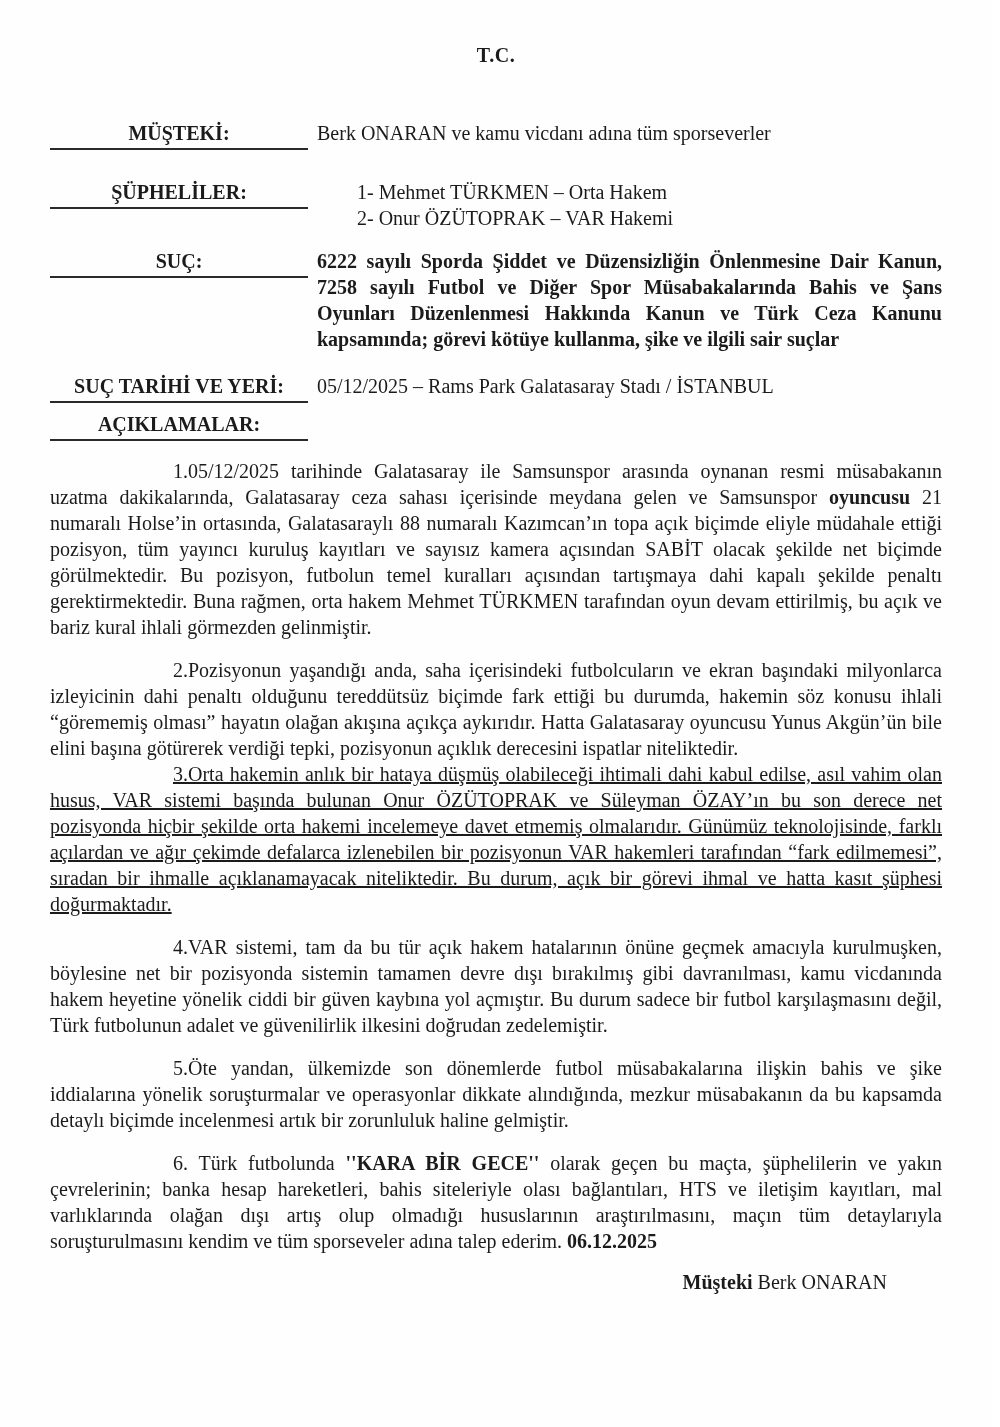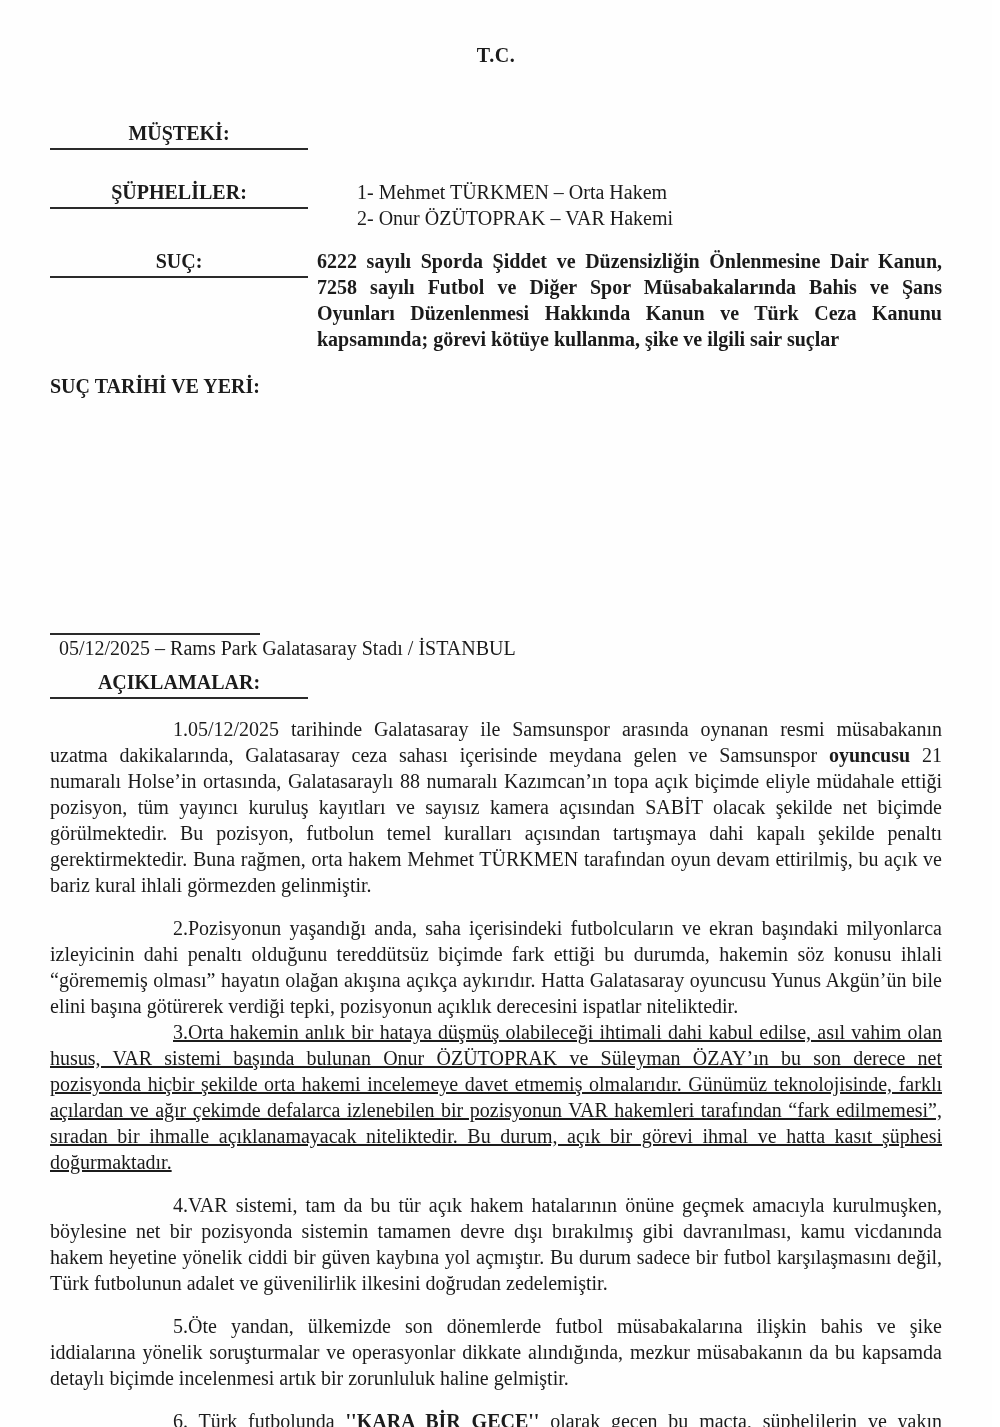--- a/index.html
+++ b/index.html
@@ -56,21 +56,21 @@
     flex: 1;
     margin-left: 9px;
   }
   .value-bold {
     font-weight: bold;
     text-align: justify;
   }
   .row-musteki     { margin-top: 52px; }
   .row-supheliler  { margin-top: 29px; gap: 40px; }
   .row-suc         { margin-top: 17px; }
-  .row-suc-tarihi  { margin-top: 21px; flex-direction: column; }
+  .row-suc-tarihi  { margin-top: 21px; }
   .row-aciklamalar { margin-top: 8px; }
   .par {
     margin: 17px 0 0 0;
     text-align: justify;
     text-indent: 123px;
     line-height: 26px;
   }
   .par-3 { margin-top: 0; text-decoration: underline; }
   .suspect-line { line-height: 26px; }
   .signature {
@@ -88,20 +88,21 @@
 
   <div class="doc-header">
     <div class="tc-line">T.C.</div>
   </div>
 
   <div class="field-row row-musteki">
     <span class="field-head">
         <span class="field-label">MÜŞTEKİ</span>
         <span class="colon">:</span>
       </span>
+    <div class="field-value">Berk ONARAN ve kamu vicdanı adına tüm sporseverler</div>
   </div>
 
   <div class="field-row row-supheliler">
     <span class="field-head">
         <span class="field-label">ŞÜPHELİLER</span>
         <span class="colon">:</span>
       </span>
     <div class="field-value">
       <div class="suspect-line">1- Mehmet TÜRKMEN – Orta Hakem</div>
       <div class="suspect-line">2- Onur ÖZÜTOPRAK – VAR Hakemi</div>

